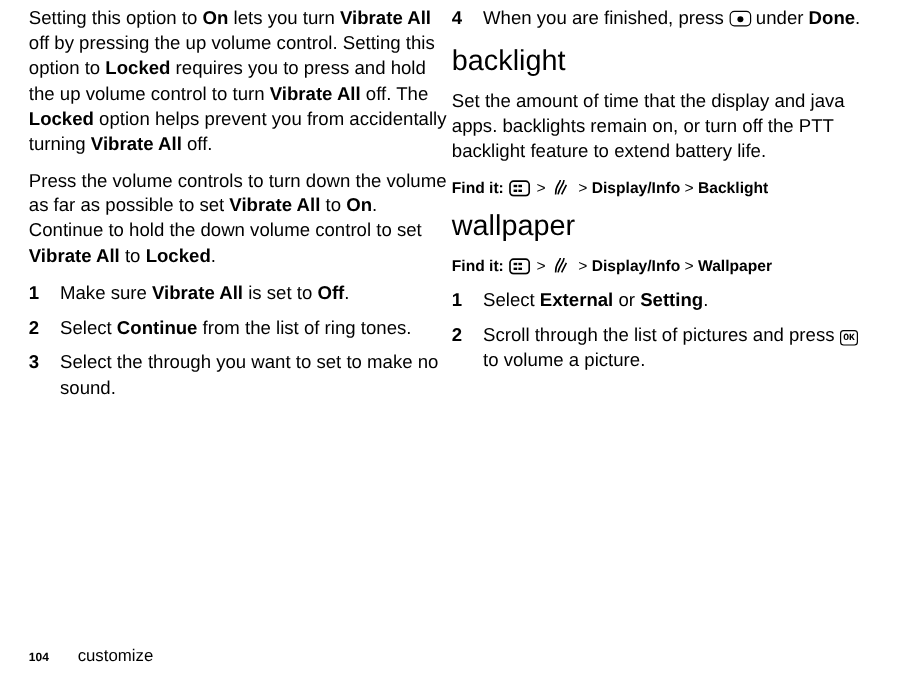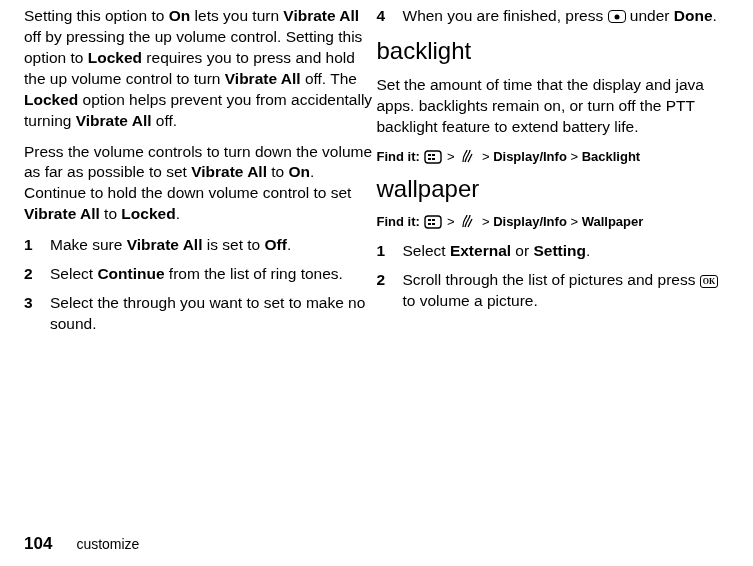--- a/index.html
+++ b/index.html
@@ -45,33 +45,33 @@
   }
   .footer {
     position: absolute;
     bottom: 12px;
     left: 24px;
     font-size: 14px;
     display: flex;
     align-items: baseline;
     gap: 24px;
   }
-  .footer .pn { font-family: "Arial Narrow", Arial, sans-serif; font-weight: 700; font-size: 17px; }
+  .footer .pn { font-family: "Arial Narrow", Arial, sans-serif; font-weight: 700; font-size: 10px; }
   .key-rounded {
     display:inline-block; border:1.5px solid #000; border-radius:4px;
     width:18px; height:13px; vertical-align:-2px; position:relative;
   }
   .key-rounded.dot::after{
     content:""; position:absolute; left:50%; top:50%; width:5px; height:5px;
     background:#000; border-radius:50%; transform:translate(-50%,-50%);
   }
   .key-ok {
     display:inline-block; border:1.4px solid #000; border-radius:3px;
     font-size:8px; font-weight:700; padding:0 2px; line-height:11px;
-    vertical-align:1px; font-family:Liberation Serif, serif;
+    vertical-align:1px; font-family:Liberation Mono, monospace;
   }
 </style>
 </head>
 <body>
 
 <div class="cols">
 
   <div class="col">
 
     <p class="body">

